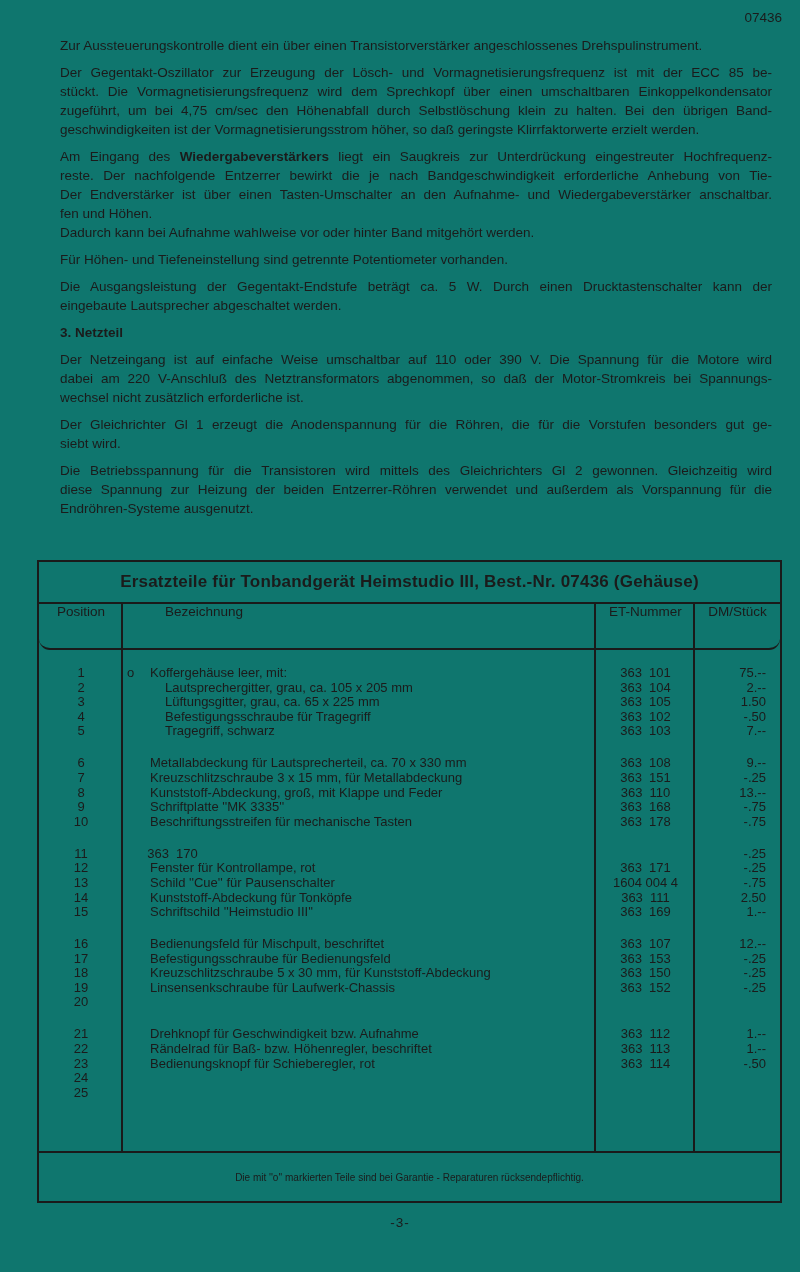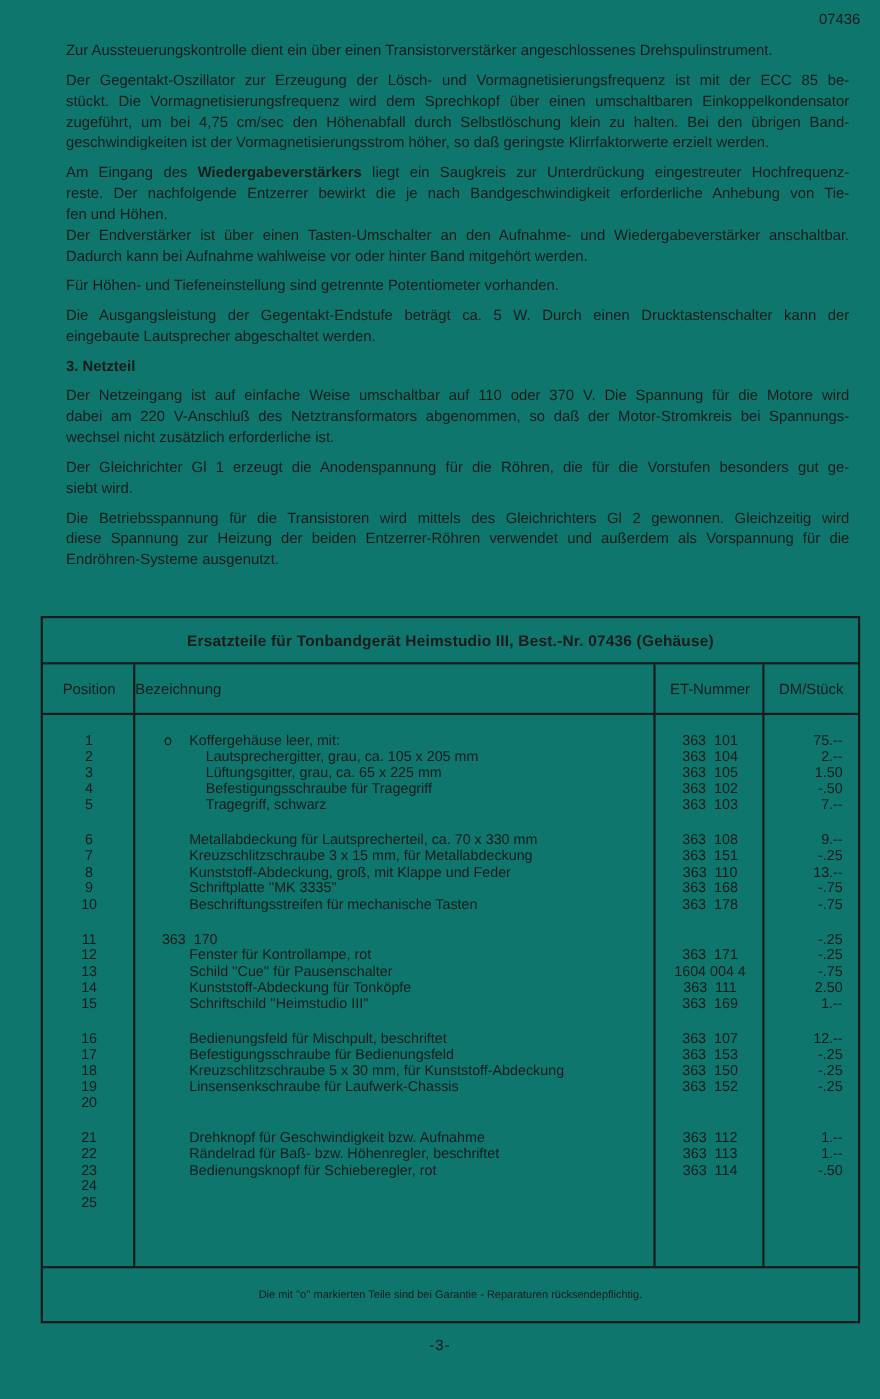--- a/index.html
+++ b/index.html
@@ -28,42 +28,42 @@
   
   .table-box{
     position:absolute;left:37px;top:560px;width:745px;height:643px;
     border:2px solid #1a1a1a;box-sizing:border-box;
     display:flex;flex-direction:column;
     font-size:13px;
   }
   .t-title{
     height:42px;box-sizing:border-box;border-bottom:2px solid #1a1a1a;
     display:flex;align-items:center;justify-content:center;
-    font-weight:bold;font-size:14px;letter-spacing:.2px;
+    font-weight:bold;font-size:17px;letter-spacing:.2px;
   }
   .t-mid{flex:1;display:flex;flex-direction:column;position:relative;min-height:0;}
   .vline{position:absolute;top:0;bottom:0;width:2px;background:#1a1a1a;}
   .vline.v1{left:82px;}
   .vline.v2{left:555px;}
   .vline.v3{left:654px;}
   .t-header{
     height:46px;box-sizing:border-box;border-bottom:2px solid #1a1a1a;
-    display:flex;align-items:center;font-size:13.5px;
+    display:flex;font-size:13.5px;border-radius:11px;
   }
   .t-body{flex:1;padding-top:16px;box-sizing:border-box;overflow:hidden;}
   .trow{display:flex;height:14.6px;line-height:14.6px;}
   .trow.gap{height:17.4px;}
   .c-pos{width:84px;flex:none;text-align:center;}
-  .c-bez{width:473px;flex:none;padding-left:26px;box-sizing:border-box;}
+  .c-bez{width:473px;flex:none;padding-left:4px;box-sizing:border-box;}
   .marker{display:inline-block;width:23px;}
   .desc.sub{margin-left:15px;}
   .c-et{width:99px;flex:none;text-align:center;white-space:pre;}
   .c-dm{flex:1;text-align:right;padding-right:14px;box-sizing:border-box;}
   .h-pos{width:84px;flex:none;text-align:center;}
-  .h-bez{width:473px;flex:none;box-sizing:border-box;}
+  .h-bez{width:473px;flex:none;padding-left:42px;box-sizing:border-box;}
   .h-et{width:99px;flex:none;text-align:center;}
   .h-dm{flex:1;text-align:center;}
   .t-foot{
     height:50px;box-sizing:border-box;border-top:2px solid #1a1a1a;
     display:flex;align-items:center;justify-content:center;
     font-size:10px;
   }
   .page-number{
     position:absolute;left:0;right:0;top:1215px;
     text-align:center;font-size:13.5px;letter-spacing:1px;
@@ -82,34 +82,34 @@
       </div>
       <div class="para">
         <div class="line just">Der Gegentakt-Oszillator zur Erzeugung der Lösch- und Vormagnetisierungsfrequenz ist mit der ECC 85 be-</div>
         <div class="line just">stückt. Die Vormagnetisierungsfrequenz wird dem Sprechkopf über einen umschaltbaren Einkoppelkondensator</div>
         <div class="line just">zugeführt, um bei 4,75 cm/sec den Höhenabfall durch Selbstlöschung klein zu halten. Bei den übrigen Band-</div>
         <div class="line">geschwindigkeiten ist der Vormagnetisierungsstrom höher, so daß geringste Klirrfaktorwerte erzielt werden.</div>
       </div>
       <div class="para">
         <div class="line just"><span>Am Eingang des </span><span class="b">Wiedergabeverstärkers</span><span> liegt ein Saugkreis zur Unterdrückung eingestreuter Hochfrequenz-</span></div>
         <div class="line just">reste. Der nachfolgende Entzerrer bewirkt die je nach Bandgeschwindigkeit erforderliche Anhebung von Tie-</div>
+        <div class="line just">Der Endverstärker ist über einen Tasten-Umschalter an den Aufnahme- und Wiedergabeverstärker anschaltbar.</div>
         <div class="line">fen und Höhen.</div>
-        <div class="line just">Der Endverstärker ist über einen Tasten-Umschalter an den Aufnahme- und Wiedergabeverstärker anschaltbar.</div>
         <div class="line">Dadurch kann bei Aufnahme wahlweise vor oder hinter Band mitgehört werden.</div>
       </div>
       <div class="para">
         <div class="line">Für Höhen- und Tiefeneinstellung sind getrennte Potentiometer vorhanden.</div>
       </div>
       <div class="para">
         <div class="line just">Die Ausgangsleistung der Gegentakt-Endstufe beträgt ca. 5 W. Durch einen Drucktastenschalter kann der</div>
         <div class="line">eingebaute Lautsprecher abgeschaltet werden.</div>
       </div>
       <div class="heading">3. Netzteil</div>
       <div class="para">
-        <div class="line just">Der Netzeingang ist auf einfache Weise umschaltbar auf 110 oder 370 V. Die Spannung für die Motore wird</div>
+        <div class="line just">Der Netzeingang ist auf einfache Weise umschaltbar auf 110 oder 390 V. Die Spannung für die Motore wird</div>
         <div class="line just">dabei am 220 V-Anschluß des Netztransformators abgenommen, so daß der Motor-Stromkreis bei Spannungs-</div>
         <div class="line">wechsel nicht zusätzlich erforderliche ist.</div>
       </div>
       <div class="para">
         <div class="line just">Der Gleichrichter Gl 1 erzeugt die Anodenspannung für die Röhren, die für die Vorstufen besonders gut ge-</div>
         <div class="line">siebt wird.</div>
       </div>
       <div class="para">
         <div class="line just">Die Betriebsspannung für die Transistoren wird mittels des Gleichrichters Gl 2 gewonnen. Gleichzeitig wird</div>
         <div class="line just">diese Spannung zur Heizung der beiden Entzerrer-Röhren verwendet und außerdem als Vorspannung für die</div>

